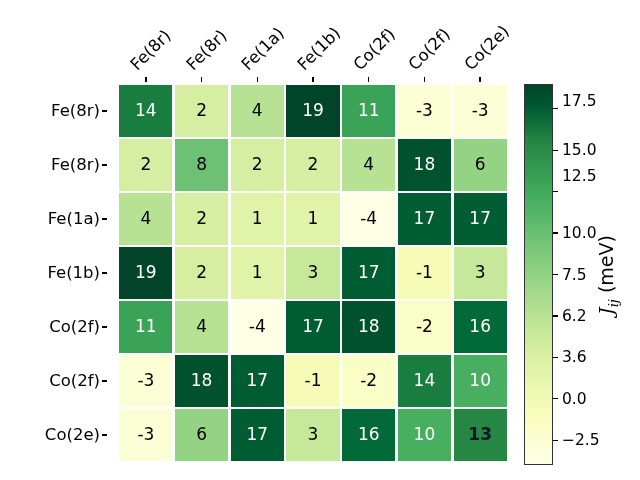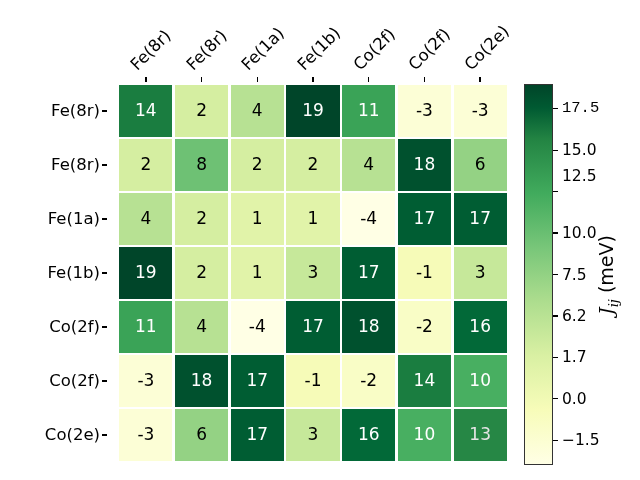--- a/index.html
+++ b/index.html
@@ -330,45 +330,45 @@
       <div class="cell" style="left: 168.443px; top: 325.3px; width: 53.1143px; height: 51.4px; background: rgb(198, 232, 154);">
         <span class="cell-text" style="color: rgb(0, 0, 0);">3</span>
       </div>
       <div class="cell" style="left: 224.157px; top: 325.3px; width: 53.1143px; height: 51.4px; background: rgb(2, 105, 56);">
         <span class="cell-text" style="color: rgb(255, 255, 255);">16</span>
       </div>
       <div class="cell" style="left: 279.871px; top: 325.3px; width: 53.1143px; height: 51.4px; background: rgb(72, 175, 97);">
         <span class="cell-text" style="color: rgb(255, 255, 255);">10</span>
       </div>
       <div class="cell" style="left: 335.586px; top: 325.3px; width: 53.1143px; height: 51.4px; background: rgb(38, 135, 69);">
-        <span class="cell-text" style="color: #e5e5e5;">13</span>
+        <span class="cell-text" style="color: #0f172a; font-weight: bold;">13</span>
       </div>
     </div>
 
   <div id="colorbar-wrap">
     <div id="colorbar"></div>
     <div id="cb-axis-label"><span class="jsym">J</span><span class="sub">ij</span>&nbsp;<span>(meV)</span></div>
   <div class="cb-tick" style="top: 24.1978px;"></div>
-      <div class="cb-tick-label" style="top: 24px; font-family: Liberation Mono, monospace;">17.5</div>
+      <div class="cb-tick-label" style="top: 17px;">17.5</div>
       <div class="cb-tick" style="top: 65.6109px;"></div>
       <div class="cb-tick-label" style="top: 66.2609px; text-align: right;">15.0</div>
       <div class="cb-tick" style="top: 107.024px;"></div>
       <div class="cb-tick-label" style="top: 92px;">12.5</div>
       <div class="cb-tick" style="top: 148.437px;"></div>
       <div class="cb-tick-label" style="top: 149.087px;">10.0</div>
       <div class="cb-tick" style="top: 189.85px;"></div>
       <div class="cb-tick-label" style="top: 190.5px;">7.5</div>
       <div class="cb-tick" style="top: 231.263px;"></div>
       <div class="cb-tick-label" style="top: 231.913px;">6.2</div>
       <div class="cb-tick" style="top: 272.676px;"></div>
-      <div class="cb-tick-label" style="top: 273.326px;">1.7</div>
+      <div class="cb-tick-label" style="top: 273.326px;">3.6</div>
       <div class="cb-tick" style="top: 314.089px;"></div>
       <div class="cb-tick-label" style="top: 314.739px;">0.0</div>
       <div class="cb-tick" style="top: 355.502px;"></div>
-      <div class="cb-tick-label" style="top: 356.152px;">−1.5</div>
+      <div class="cb-tick-label" style="top: 356.152px;">−2.5</div>
     </div>
 
 <div class="col-tick" style="left: 145.207px;"></div>
     <div class="col-tick" style="left: 200.921px;"></div>
     <div class="col-tick" style="left: 256.636px;"></div>
     <div class="col-tick" style="left: 312.35px;"></div>
     <div class="col-tick" style="left: 368.064px;"></div>
     <div class="col-tick" style="left: 423.779px;"></div>
     <div class="col-tick" style="left: 479.493px;"></div>
   </div>

